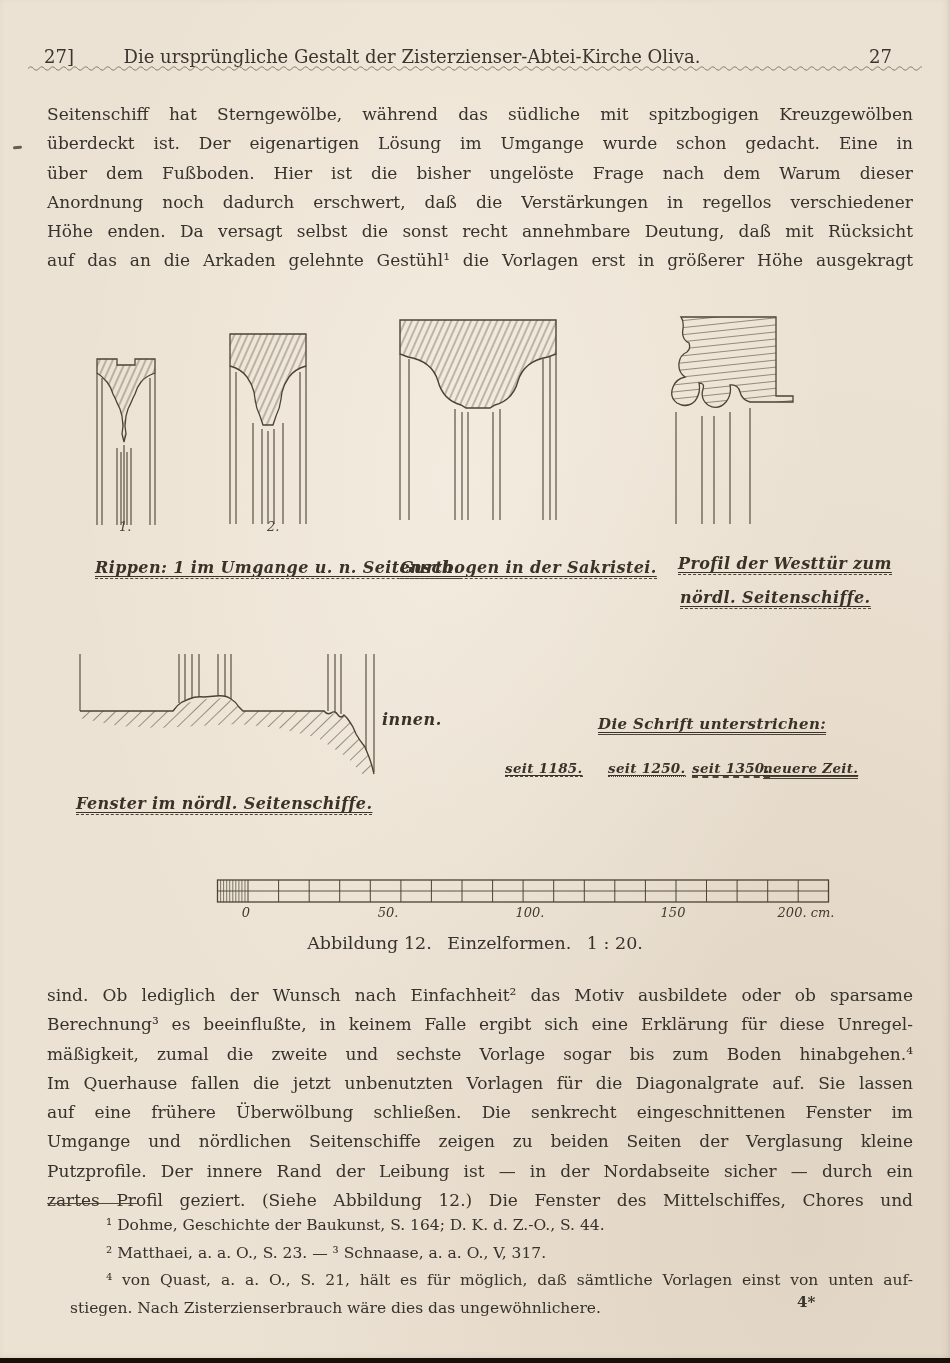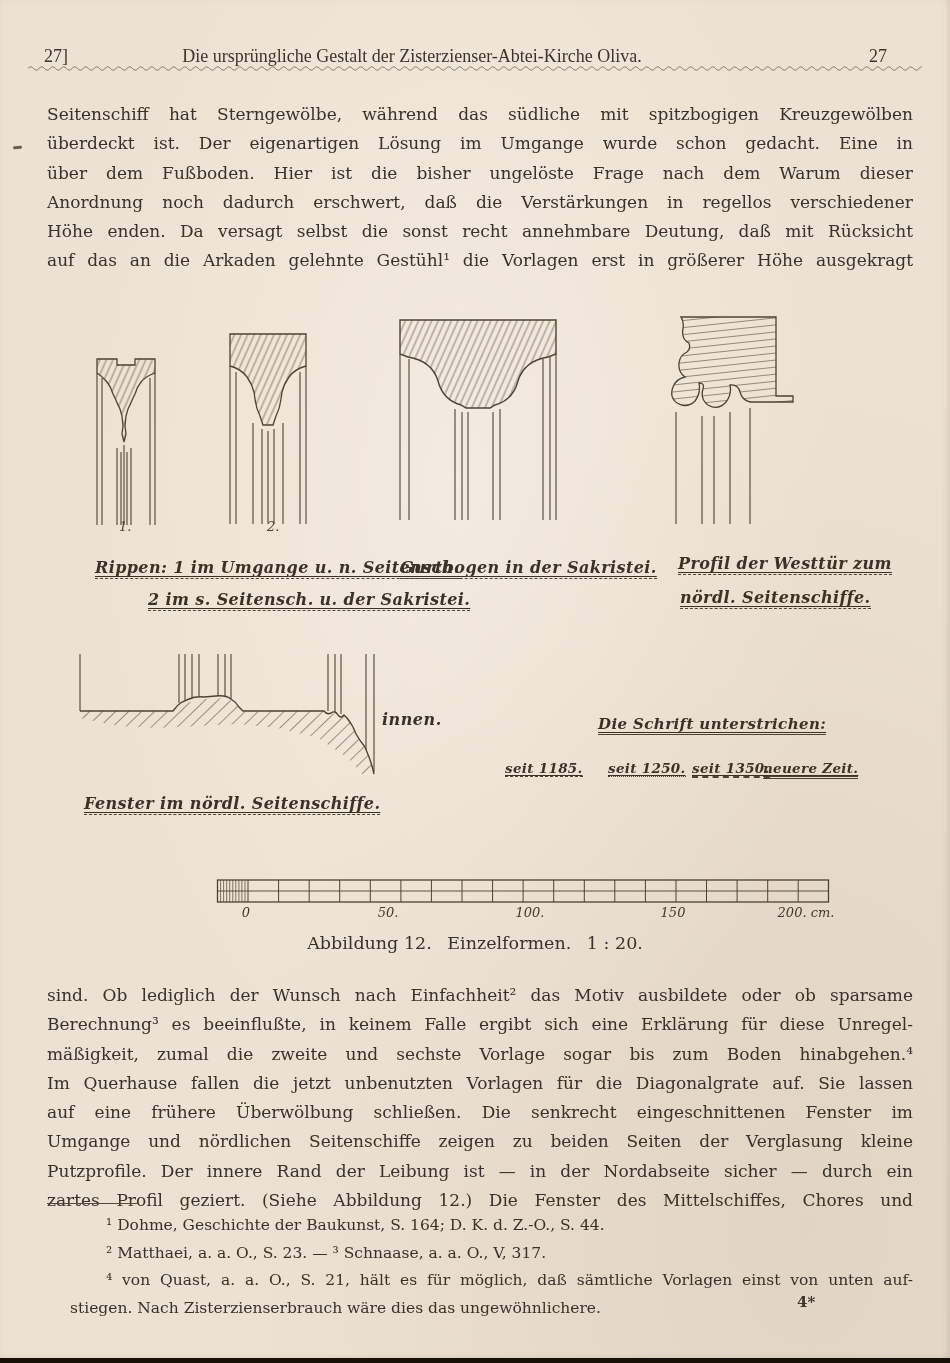--- a/index.html
+++ b/index.html
@@ -7,21 +7,21 @@
     position:relative; width:950px; height:1363px; overflow:hidden;
     background:
       radial-gradient(ellipse at 48% 35%, rgba(255,252,244,.35) 0%, rgba(255,252,244,0) 55%),
       radial-gradient(ellipse at 85% 90%, rgba(120,90,60,.10) 0%, rgba(120,90,60,0) 50%),
       #ece2d3;
     box-shadow: inset 0 -7px 9px -6px rgba(70,45,20,.35), inset -5px 0 12px -8px rgba(70,45,20,.25);
     font-family:"DejaVu Serif", serif; color:#37322b;
   }
   .abs{position:absolute;}
   
-  .hdr{font-size:18px; color:#3b352d;font-family:Liberation Serif, serif;}
+  .hdr{font-size:18px; color:#3b352d;}
   .hdr-title{left:0; width:824px; text-align:center;}
   
   .para{left:47px; width:866px;}
   .tline{
     font-size:17px; line-height:29.3px; color:#37322b;
     text-align:justify; text-align-last:justify; text-justify:inter-word;
     white-space:normal;
   }
   
   .hand{
@@ -153,23 +153,20 @@
       <line x1="12" y1="100" x2="12" y2="212"></line>
         <line x1="38" y1="104" x2="38" y2="212"></line>
       <line x1="50" y1="104" x2="50" y2="212"></line>
         <line x1="66" y1="100" x2="66" y2="212"></line>
       <line x1="86" y1="96" x2="86" y2="212"></line>
     </g>
   </svg>
 
   <div class="abs" style="left:95px;top:558px">
     <span class="hand">Rippen: 1 im Umgange u. n. Seitensch.</span>
-  </div>
-  <div class="abs" style="left:148px;top:590px">
-    <span class="hand">2 im s. Seitensch. u. der Sakristei.</span>
   </div>
   <div class="abs" style="left:400px;top:558px">
     <span class="hand">Gurtbogen in der Sakristei.</span>
   </div>
   <div class="abs" style="left:678px;top:554px">
     <span class="hand">Profil der Westtür zum</span>
   </div>
   <div class="abs" style="left:680px;top:588px">
     <span class="hand">nördl. Seitenschiffe.</span>
   </div>
@@ -187,21 +184,21 @@
         <line x1="147" y1="0" x2="147" y2="42"></line>
       <line x1="153" y1="0" x2="153" y2="45"></line>
       <line x1="250" y1="0" x2="250" y2="57"></line>
         <line x1="257" y1="0" x2="257" y2="58"></line>
       <line x1="263" y1="0" x2="263" y2="60"></line>
       <line x1="288" y1="0" x2="288" y2="96"></line>
         <line x1="296" y1="0" x2="296" y2="118"></line>
     </g>
   </svg>
   <div class="abs plain-hand" style="left:382px;top:676px">innen.</div>
-  <div class="abs" style="left:84px;top:794px">
+  <div class="abs" style="left:76px;top:794px">
     <span class="hand">Fenster im nördl. Seitenschiffe.</span>
   </div>
 
   <div class="abs" style="left:598px;top:714px">
     <span class="hand small" style="border-bottom-style:solid">Die Schrift unterstrichen:</span>
   </div>
   <div class="abs eras" style="left:0;top:760px;width:938px;height:24px">
     <span>seit 1185.</span>
     <span>seit 1250.</span>
     <span>seit 1350.</span>

